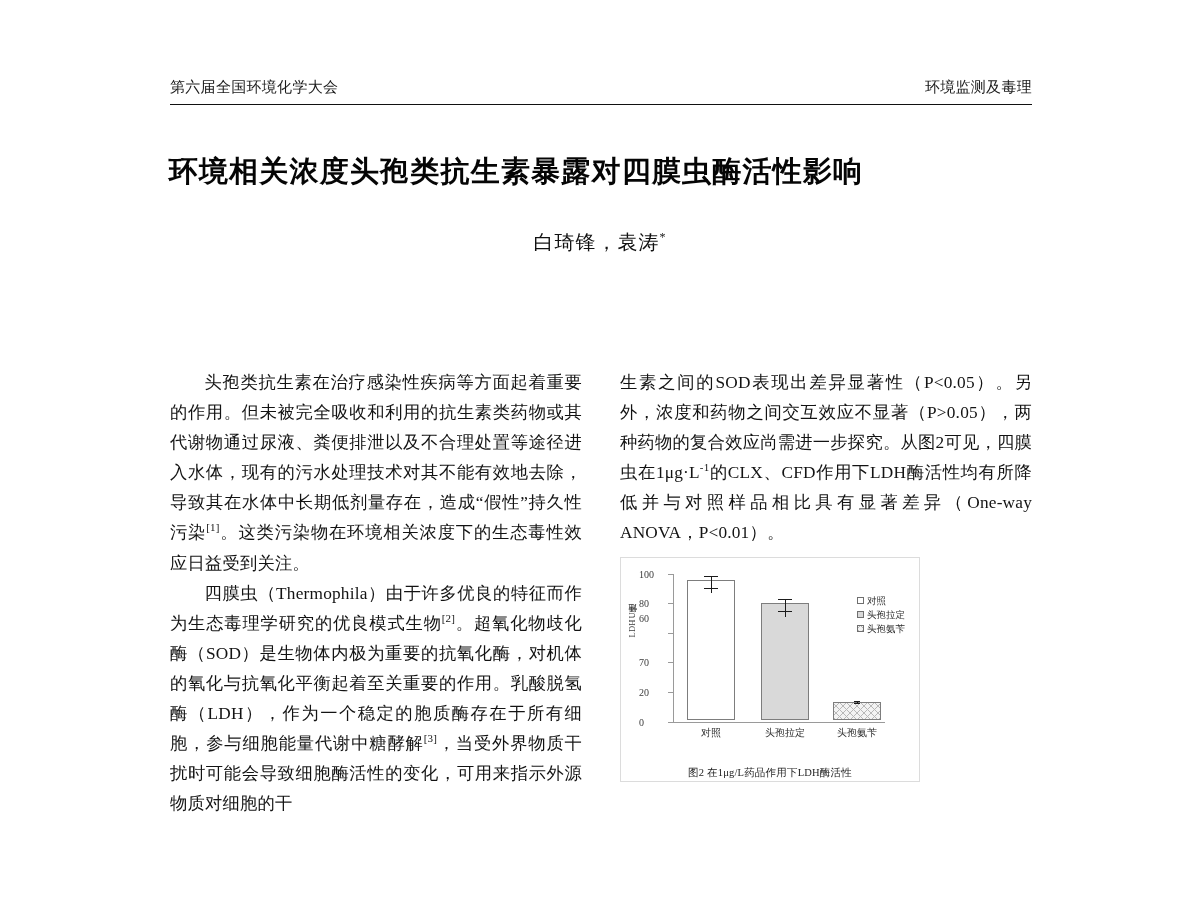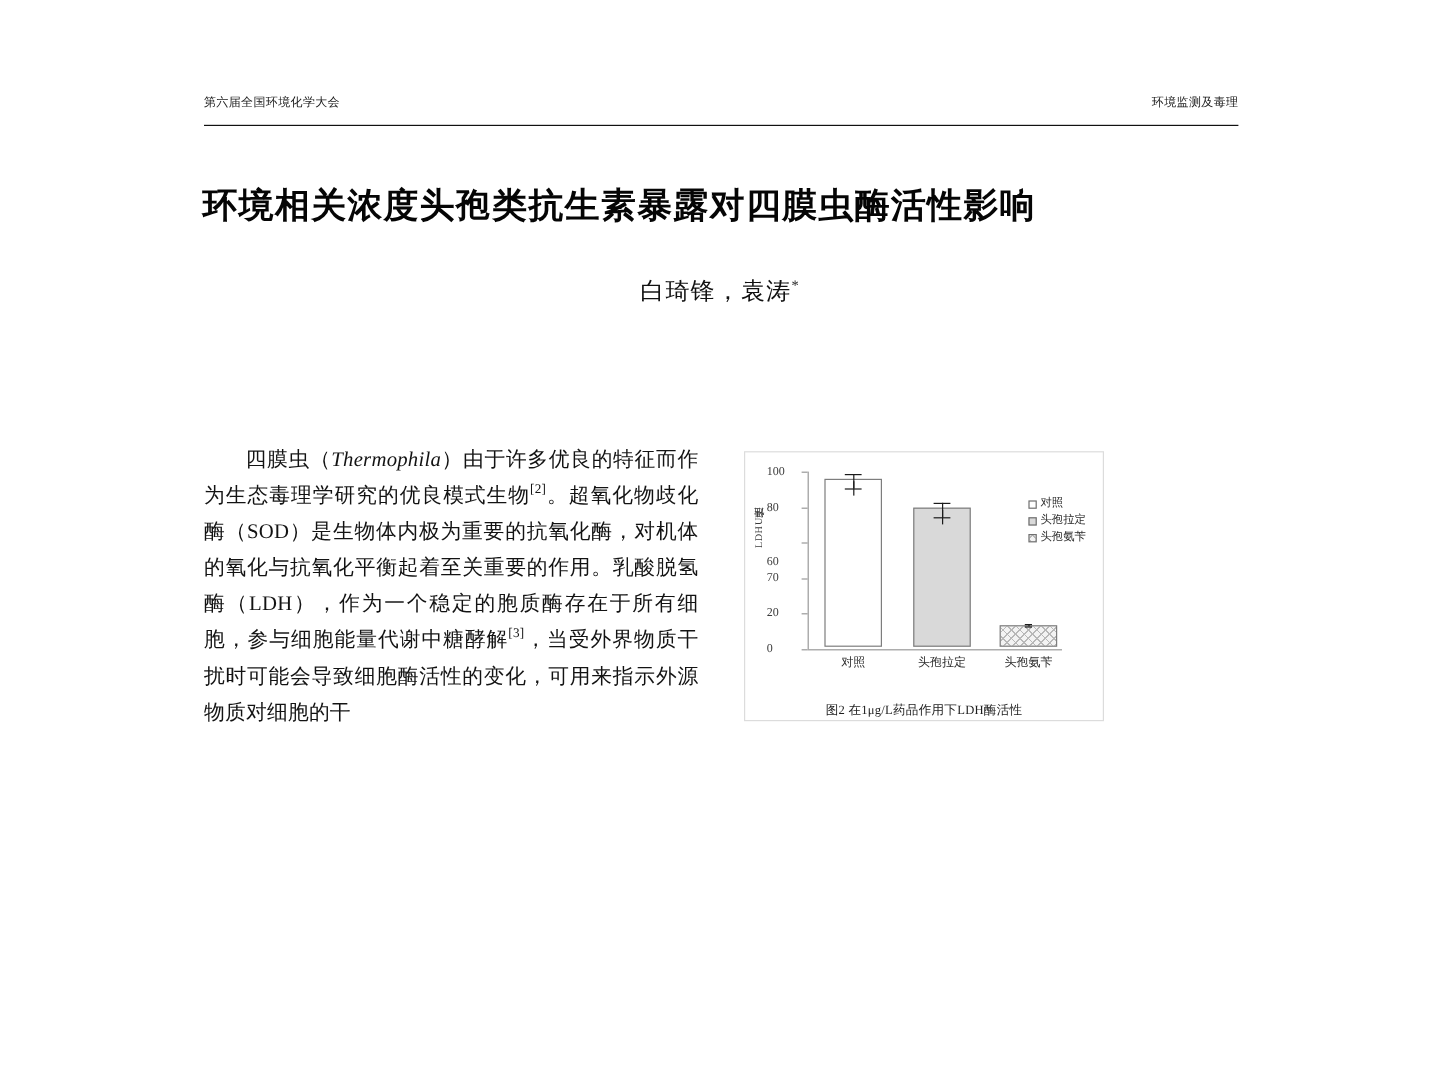--- a/index.html
+++ b/index.html
@@ -23,21 +23,21 @@
 
   
   .running-head {
     position: absolute;
     left: 170px;
     top: 78px;
     width: 862px;
     display: flex;
     justify-content: space-between;
     align-items: flex-end;
-    font-size: 10px;
+    font-size: 15px;
     letter-spacing: 0.3px;
     color: #1a1a1a;
   }
   .running-head .rh-left,
   .running-head .rh-right {
     white-space: nowrap;
   }
   .head-rule {
     position: absolute;
     left: 170px;
@@ -115,21 +115,21 @@
   .sup {
     font-size: 11px;
     vertical-align: super;
     line-height: 0;
   }
   .sub-sup {
     font-size: 11px;
     vertical-align: super;
     line-height: 0;
   }
-  .ital { font-style: italic; }
+  .ital { }
 
   
   .figure {
     position: relative;
     margin: 8px 0 6px 0;
     width: 300px;
     height: 225px;
     border: 1px solid #dcdcdc;
     background: #ffffff;
     box-sizing: border-box;
@@ -262,35 +262,37 @@
   <div class="doc-title">环境相关浓度头孢类抗生素暴露对四膜虫酶活性影响</div>
 
   <div class="authors">
     <span>白琦锋，袁涛</span><span class="sup-star">*</span>
   </div>
 
 
   <div class="columns">
 
     <div class="col col-left">
+      <p class="para indent"><span>头孢类抗生素在治疗感染性疾病等方面起着重要的作用。但未被完全吸收和利用的抗生素类药物或其代谢物通过尿液、粪便排泄以及不合理处置等途径进入水体，现有的污水处理技术对其不能有效地去除，导致其在水体中长期低剂量存在，造成“假性”持久性污染</span><span class="sup">[1]</span><span>。这类污染物在环境相关浓度下的生态毒性效应日益受到关注。</span></p>
 
       <p class="para indent"><span>四膜虫（</span><span class="ital">Thermophila</span><span>）由于许多优良的特征而作为生态毒理学研究的优良模式生物</span><span class="sup">[2]</span><span>。超氧化物歧化酶（SOD）是生物体内极为重要的抗氧化酶，对机体的氧化与抗氧化平衡起着至关重要的作用。乳酸脱氢酶（LDH），作为一个稳定的胞质酶存在于所有细胞，参与细胞能量代谢中糖酵解</span><span class="sup">[3]</span><span>，当受外界物质干扰时可能会导致细胞酶活性的变化，可用来指示外源物质对细胞的干</span></p>
     </div>
 
     <div class="col col-right">
+      <p class="para"><span>生素之间的SOD表现出差异显著性（P&lt;0.05）。另外，浓度和药物之间交互效应不显著（P&gt;0.05），两种药物的复合效应尚需进一步探究。从图2可见，四膜虫在1μg·L</span><span class="sub-sup">-1</span><span>的CLX、CFD作用下LDH酶活性均有所降低并与对照样品相比具有显著差异（One-way ANOVA，P&lt;0.01）。</span></p>
 
       <div class="figure">
         <div class="fig-inner">
 
           <div class="ylabel">LDH活性U/L</div>
 
           <div class="ytick" style="top:164px">0</div>
           <div class="ytick" style="top:134.4px">20</div>
           <div class="ytick" style="top:104.8px">70</div>
-          <div class="ytick" style="top:91px">60</div>
+          <div class="ytick" style="top:60px">60</div>
           <div class="ytick" style="top:45.6px">80</div>
           <div class="ytick" style="top:16px">100</div>
 
           <div class="ytick-mark" style="top:164px"></div>
           <div class="ytick-mark" style="top:134.4px"></div>
           <div class="ytick-mark" style="top:104.8px"></div>
           <div class="ytick-mark" style="top:75.2px"></div>
           <div class="ytick-mark" style="top:45.6px"></div>
           <div class="ytick-mark" style="top:16px"></div>
 

